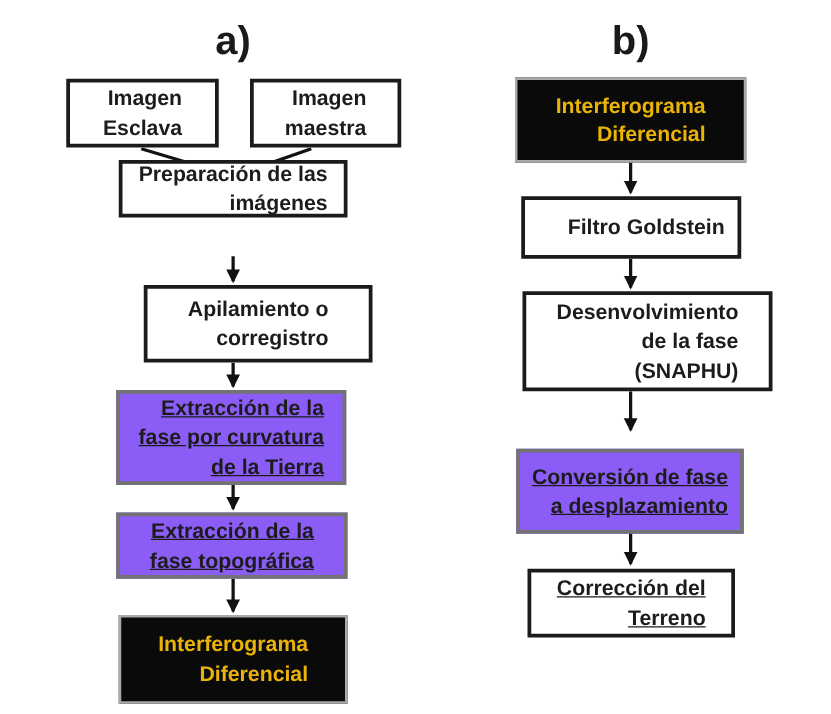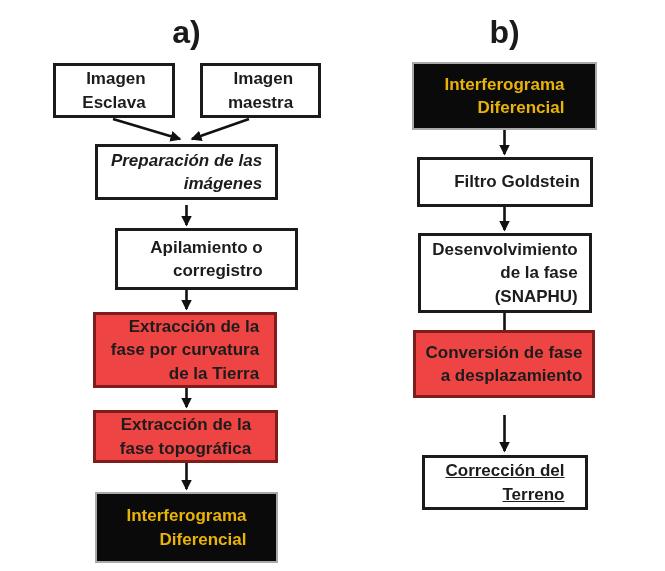--- a/index.html
+++ b/index.html
@@ -31,22 +31,23 @@
     font-weight: 600;
     line-height: 1.38;
     color: #1c1c1c;
     padding: 2px 4px;
   }
   .node.white {
     background: #ffffff;
     border: 3px solid #1b1b1b;
   }
   .node.gray {
-    background: #ef4444;
-    border: 3px solid #7f1d1d;
+    background: #8b5cf6;
+    border: 3px solid #737373;
+    text-decoration: underline;
   }
   .node.black {
     background: #0a0a0a;
     border: 2px solid #a9a9a9;
     color: #eab308;
   }
   .edges {
     position: absolute;
     left: 0; top: 0;
     width: 665px; height: 571px;
@@ -79,36 +80,36 @@
     <line x1="504.5" y1="415" x2="504.5" y2="451" stroke="#111111" stroke-width="2.6" marker-end="url(#ah)"></line>
   </svg>
 
   <div class="col-label" style="left:95px; top:15px; width:183px;">a)</div>
   <div class="col-label" style="left:412px; top:15px; width:185px;">b)</div>
 
   <div class="node white" style="left:53px; top:63px; width:122px; height:55px;">Imagen
 Esclava</div>
   <div class="node white" style="left:200px; top:63px; width:121px; height:55px;">Imagen
 maestra</div>
-  <div class="node white" style="left:95px; top:144px; width:183px; height:56px;font-style:italic;">Preparación de las
+  <div class="node white" style="left:95px; top:128px; width:183px; height:46px;">Preparación de las
 imágenes</div>
   <div class="node white" style="left:95px; top:228px; width:183px; height:62px;margin-left:20px;">Apilamiento o
 corregistro</div>
   <div class="node gray" style="left:93px; top:312px; width:184px; height:76px;">Extracción de la
 fase por curvatura
 de la Tierra</div>
   <div class="node gray" style="left:93px; top:410px; width:185px; height:53px;">Extracción de la
 fase topográfica</div>
   <div class="node black" style="left:95px; top:492px; width:183px; height:71px;">Interferograma
 Diferencial</div>
 
   <div class="node black" style="left:412px; top:62px; width:185px; height:68px;">Interferograma
 Diferencial</div>
   <div class="node white" style="left:417px; top:157px; width:176px; height:50px;padding-left:28px;">Filtro Goldstein</div>
-  <div class="node white" style="left:418px; top:233px; width:174px; height:80px;">Desenvolvimiento
+  <div class="node white" style="left:418px; top:233px; width:200px; height:80px;">Desenvolvimiento
 de la fase
 (SNAPHU)</div>
-  <div class="node gray" style="left:413px; top:330px; width:182px; height:68px;">Conversión de fase
+  <div class="node gray" style="left:413px; top:359px; width:182px; height:68px;">Conversión de fase
 a desplazamiento</div>
   <div class="node white" style="left:422px; top:455px; width:166px; height:55px;text-decoration:underline;">Corrección del
 Terreno</div>
 
 </div>
 
 </body></html>

